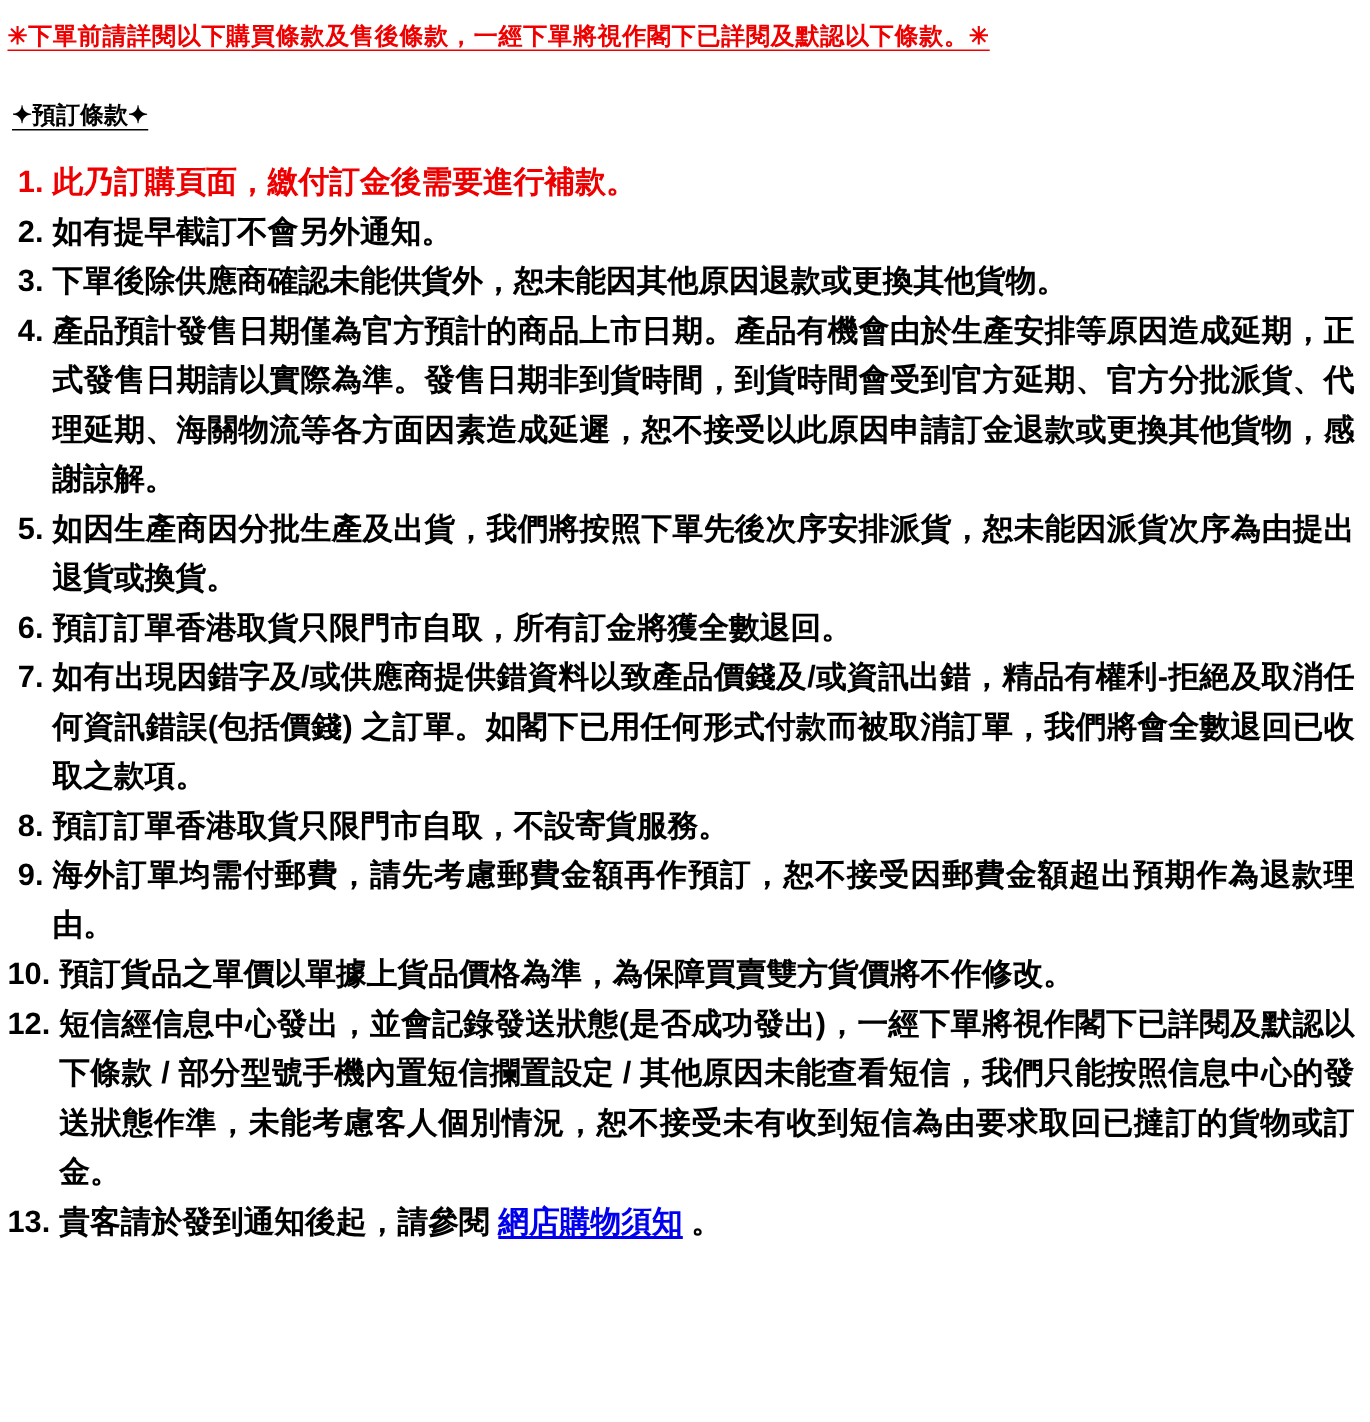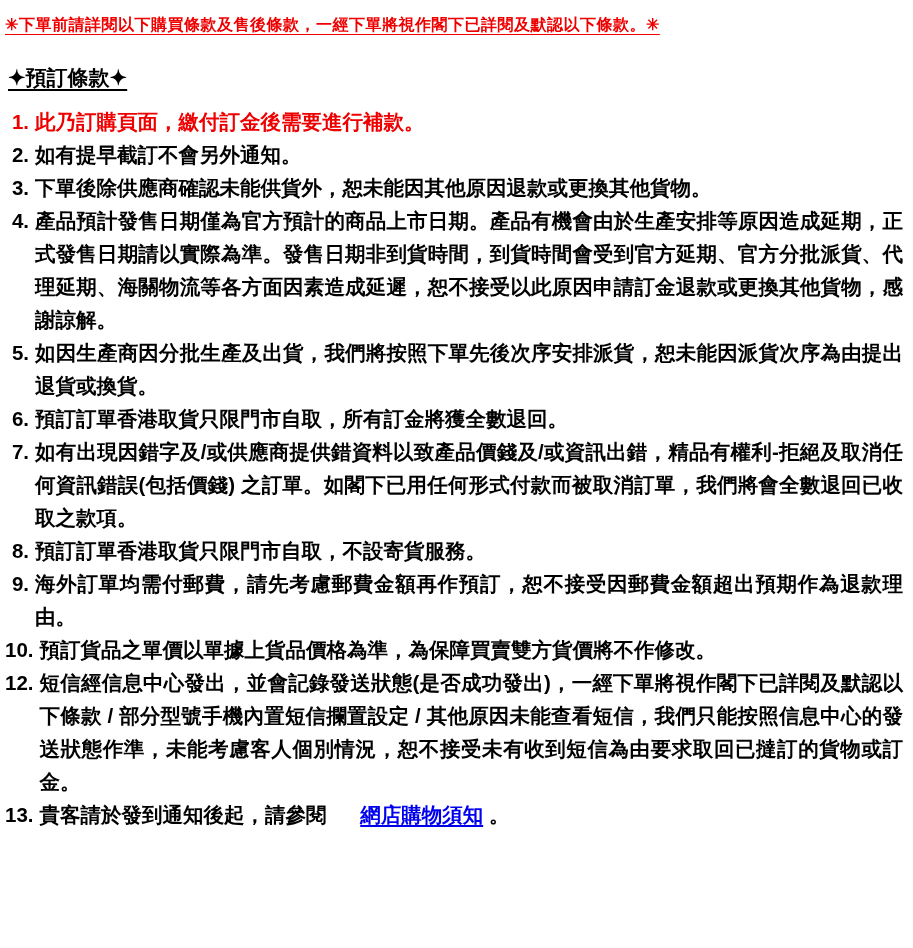--- a/index.html
+++ b/index.html
@@ -27,21 +27,21 @@
     color:var(--red);
     font-size:16px;
     line-height:30px;
     text-decoration:underline;
     text-underline-offset:4px;
     letter-spacing:0.5px;
     white-space:nowrap;
   }
   .heading{
     margin:23px 0 0 3px;
-    font-size:21px;
+    font-size:16px;
     line-height:30px;
     text-decoration:underline;
     text-underline-offset:4px;
     display:inline-block;
   }
   ol.terms{
     list-style:none;
     margin:12px 0 0 0;
     padding:0;
     font-size:20.5px;
@@ -67,21 +67,20 @@
   .seg-red-underline{
     color:var(--red);
     text-decoration:underline;
     text-underline-offset:4px;
   }
   a.seg-link{
     color:var(--blue);
     text-decoration:underline;
     text-underline-offset:3px;
     cursor:pointer;
-    margin-left:28px;
   }
 </style>
 </head>
 <body>
 
 <div class="doc">
   <div class="notice">✳下單前請詳閱以下購買條款及售後條款，一經下單將視作閣下已詳閱及默認以下條款。✳</div>
 
   <div>
     <h2 class="heading" style="margin-top:23px;font-weight:700;">✦預訂條款✦</h2>

